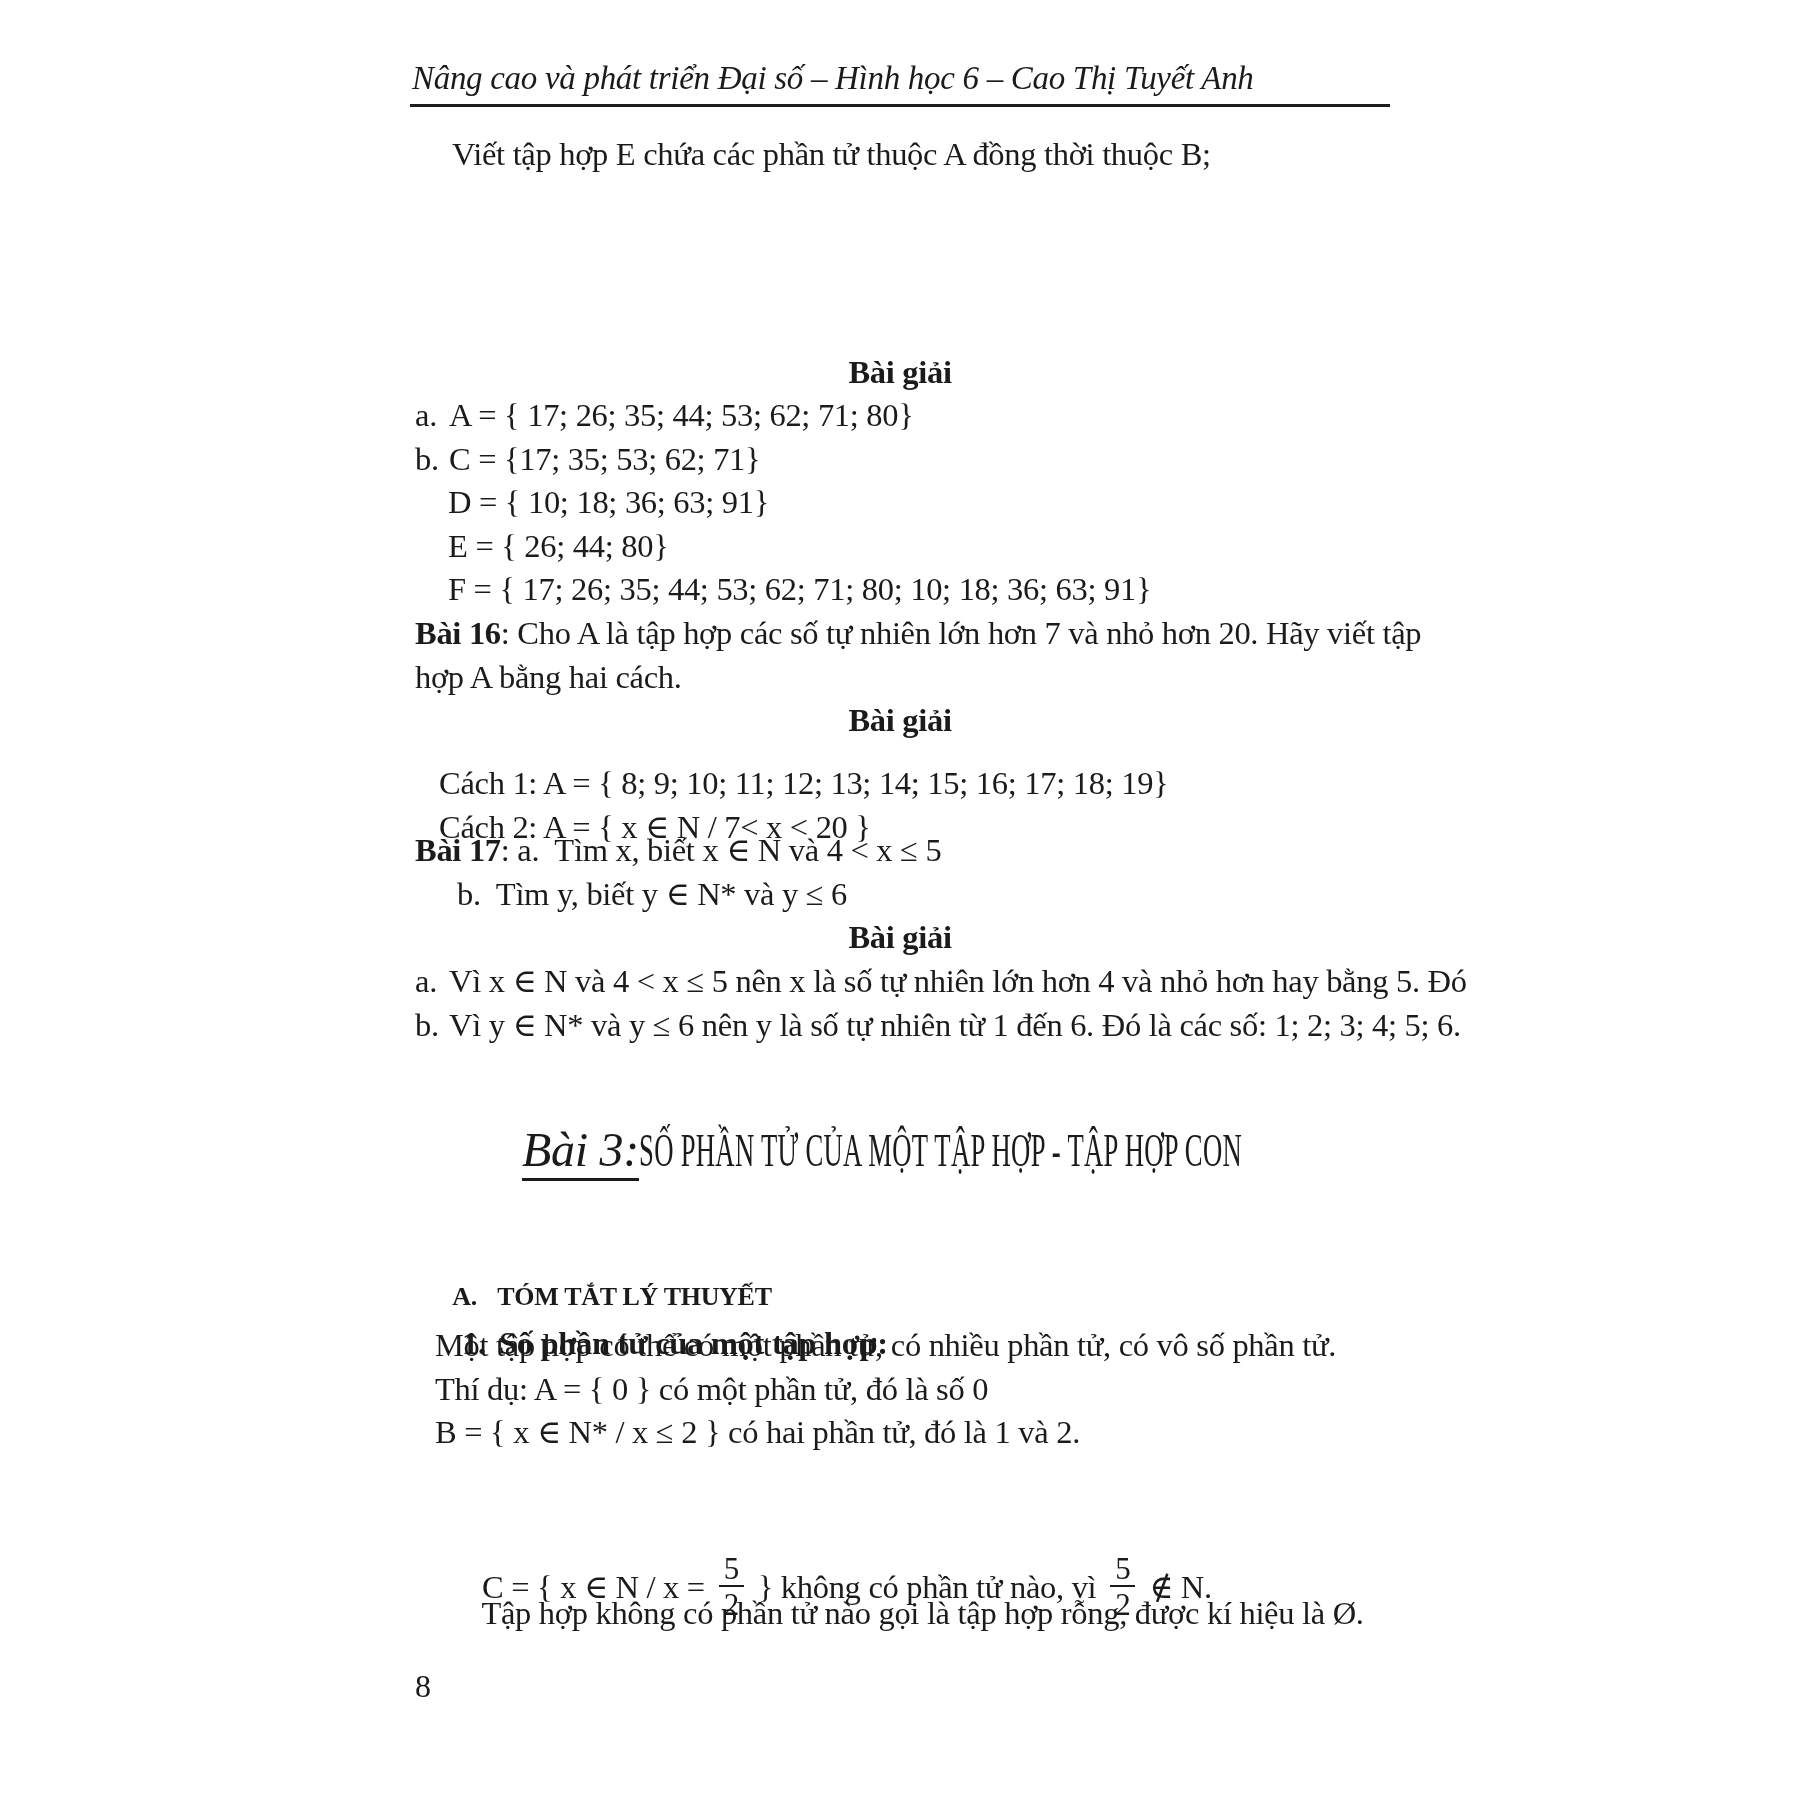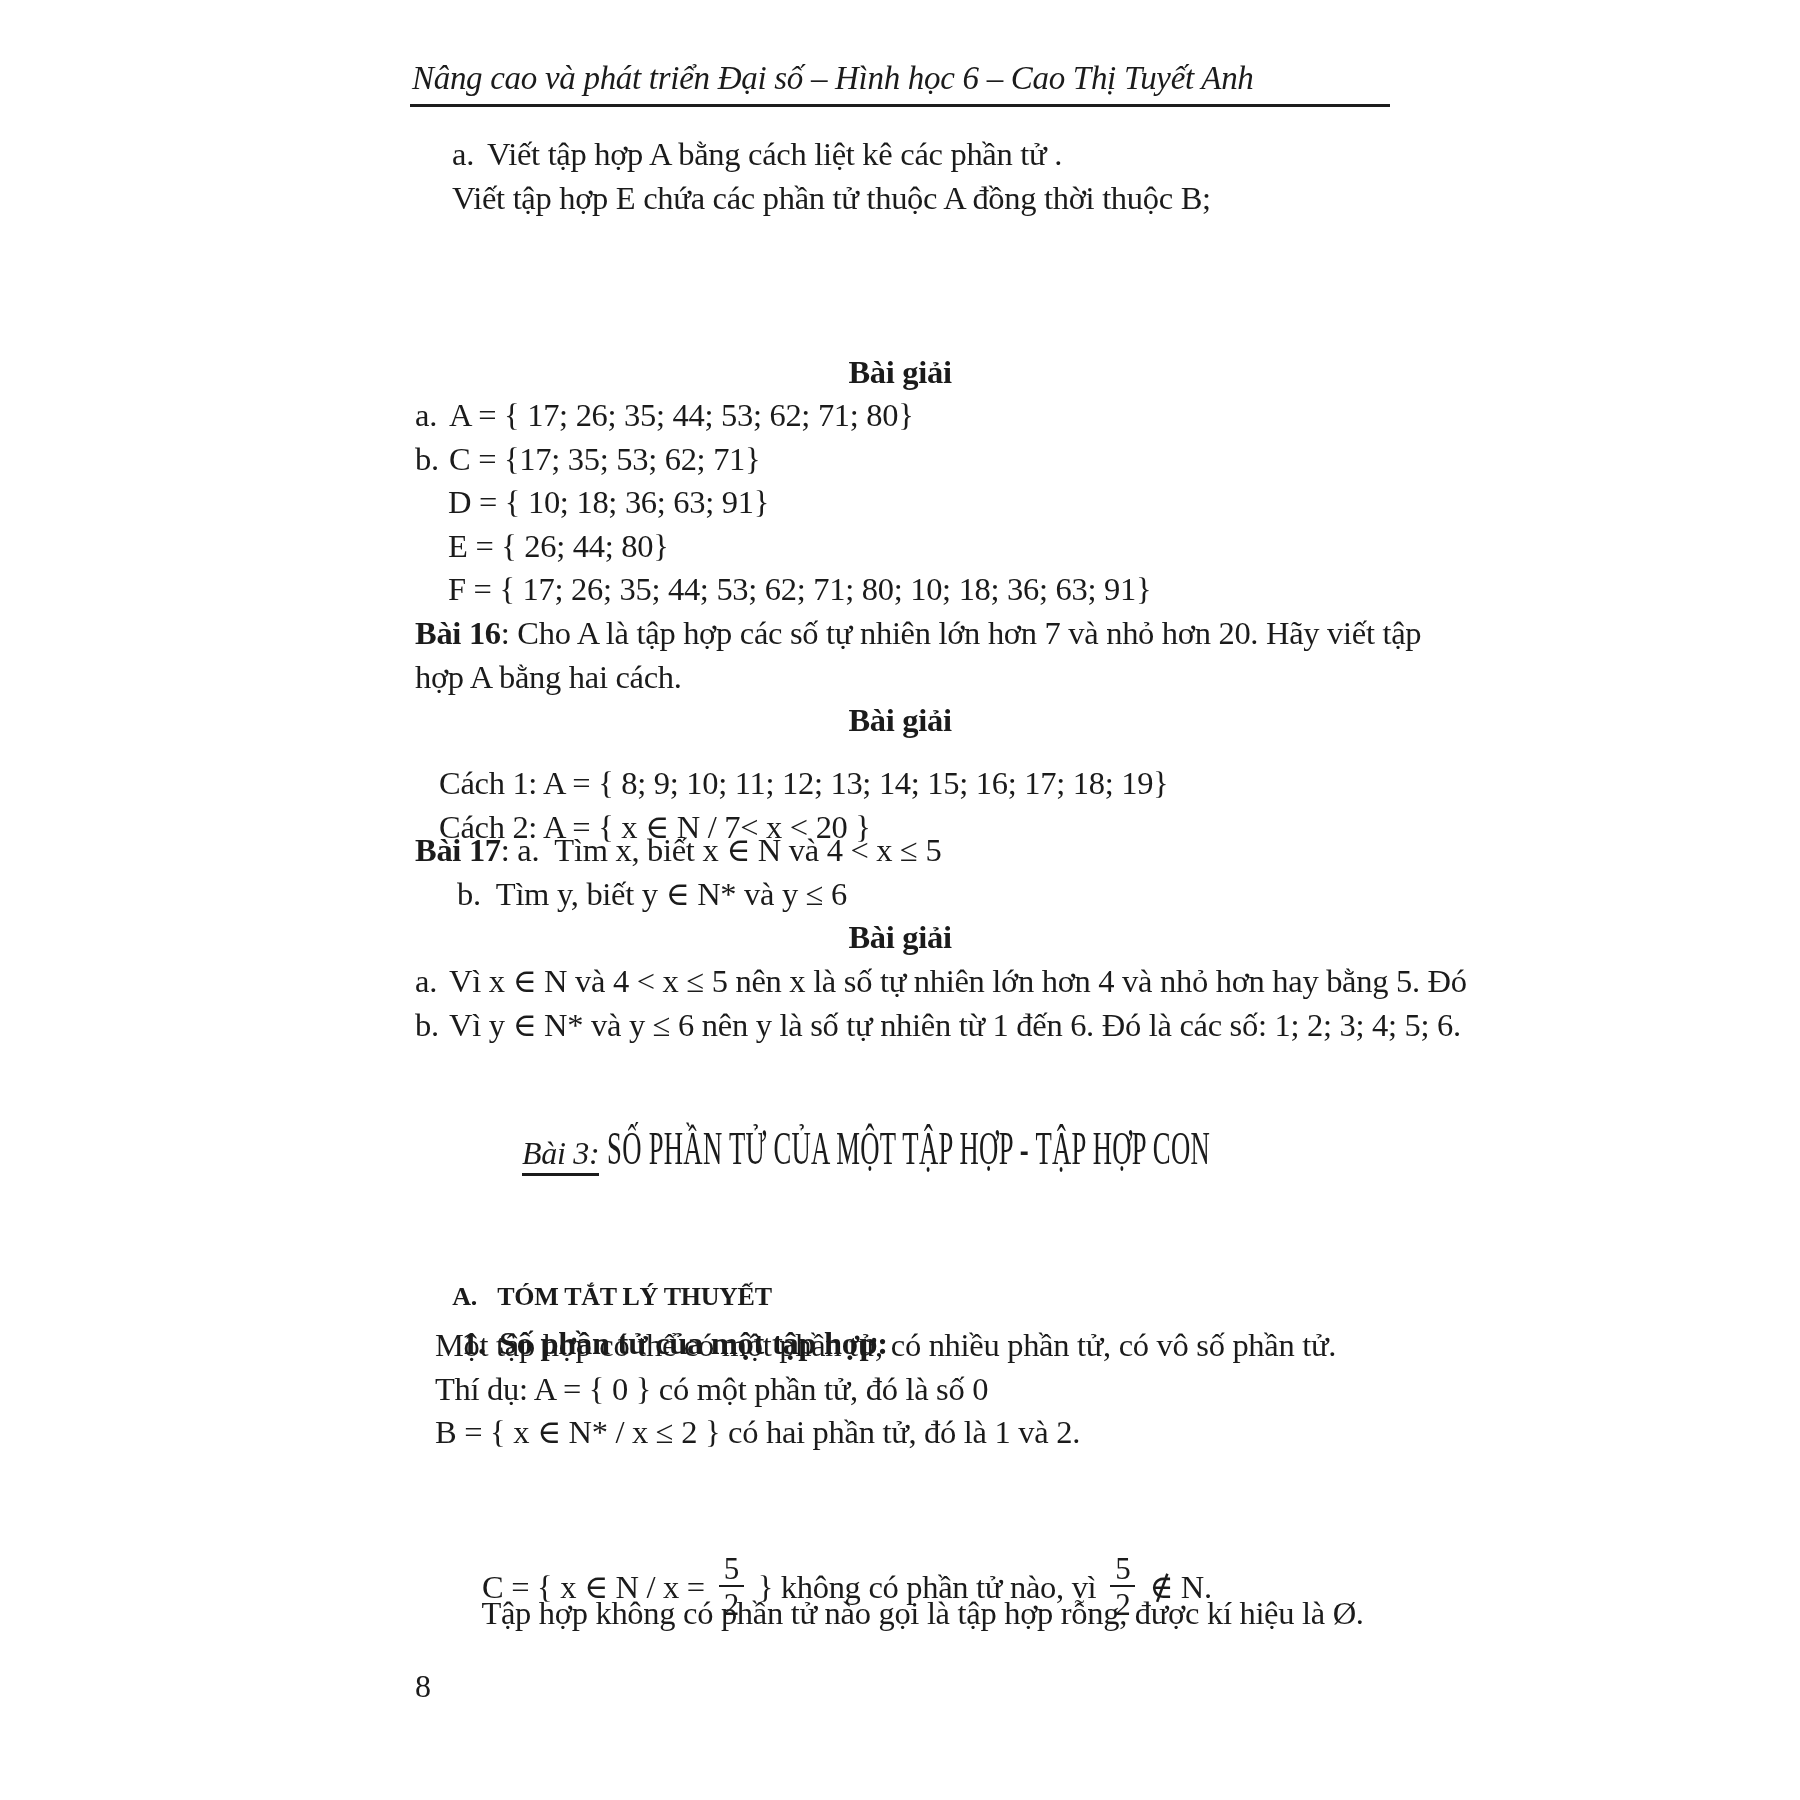--- a/index.html
+++ b/index.html
@@ -16,22 +16,22 @@
   .qmarker{display:inline-block;width:35px;}
   .indented{padding-left:33px;}
   .center{width:980px;text-align:center;}
   .bold{font-weight:bold;}
   .header-title{
     font-style:italic;font-size:33px;line-height:40px;white-space:pre;
   }
   .rule{background:#1d1d1d;height:3px;width:980px;}
   .lesson-heading{display:flex;align-items:baseline;white-space:nowrap;}
   .lesson-label{
-    font-style:italic;font-size:32px;border-bottom:3px solid #1b1b1b;
-    padding-bottom:1px;margin-right:8px;
+    font-style:italic;font-size:48px;border-bottom:3px solid #1b1b1b;
+    padding-bottom:1px;
   }
   .lesson-caps{
     display:inline-block;font-size:46px;letter-spacing:0.5px;
     transform:scaleX(0.58);transform-origin:left center;white-space:pre;
   }
   .section-head{font-size:26px;font-weight:bold;height:44px;line-height:44px;white-space:pre;}
   .smarker{display:inline-block;width:45px;}
   .pmarker{display:inline-block;width:37px;}
   .frac{
     display:inline-block;vertical-align:middle;text-align:center;
@@ -47,21 +47,20 @@
 
 <div class="page">
   <div class="content">
 
     <div class="abs" style="top:58px;left:2px;">
       <span class="header-title">Nâng cao và phát triển Đại số – Hình học 6 – Cao Thị Tuyết Anh</span>
     </div>
     <div class="abs rule" style="top:104px;left:0;"></div>
 
     <div class="abs" style="top:133px;left:42px;">
-      <div class="line"><span class="qmarker">a.</span><span>Viết tập hợp A bằng cách liệt kê các phần tử .</span></div>
       <div class="line"><span>Viết tập hợp E chứa các phần tử thuộc A đồng thời thuộc B;</span></div>
     </div>
 
     <div class="abs center" style="top:351px;left:0;">
       <div class="line bold">Bài giải</div>
     </div>
 
     <div class="abs" style="top:394px;left:5px;">
       <div class="line"><span class="marker">a.</span><span>A = { 17; 26; 35; 44; 53; 62; 71; 80}</span></div>
       <div class="line"><span class="marker">b.</span><span>C = {17; 35; 53; 62; 71}</span></div>

